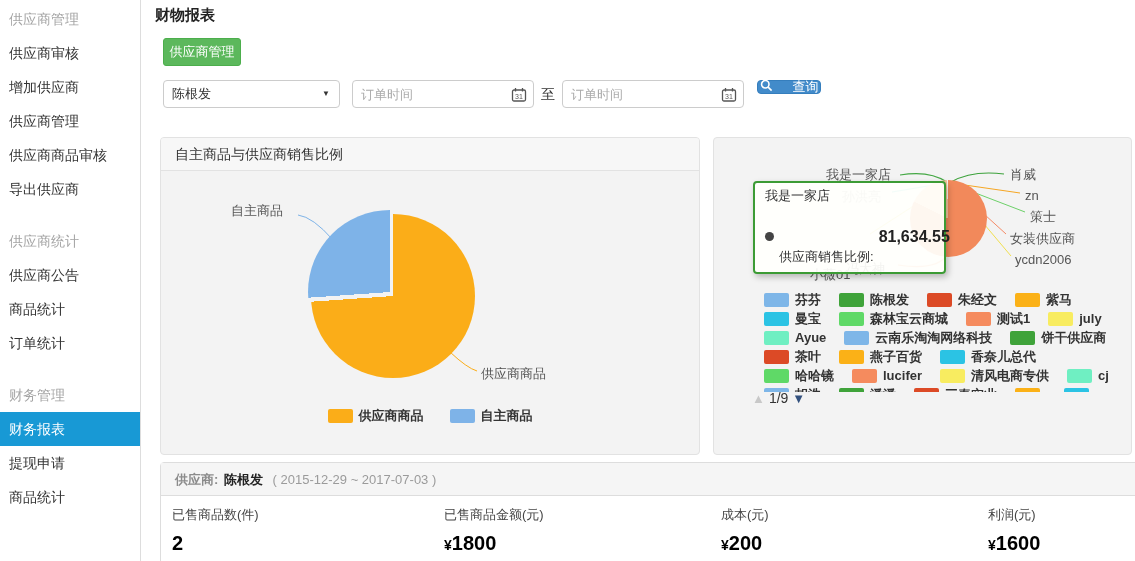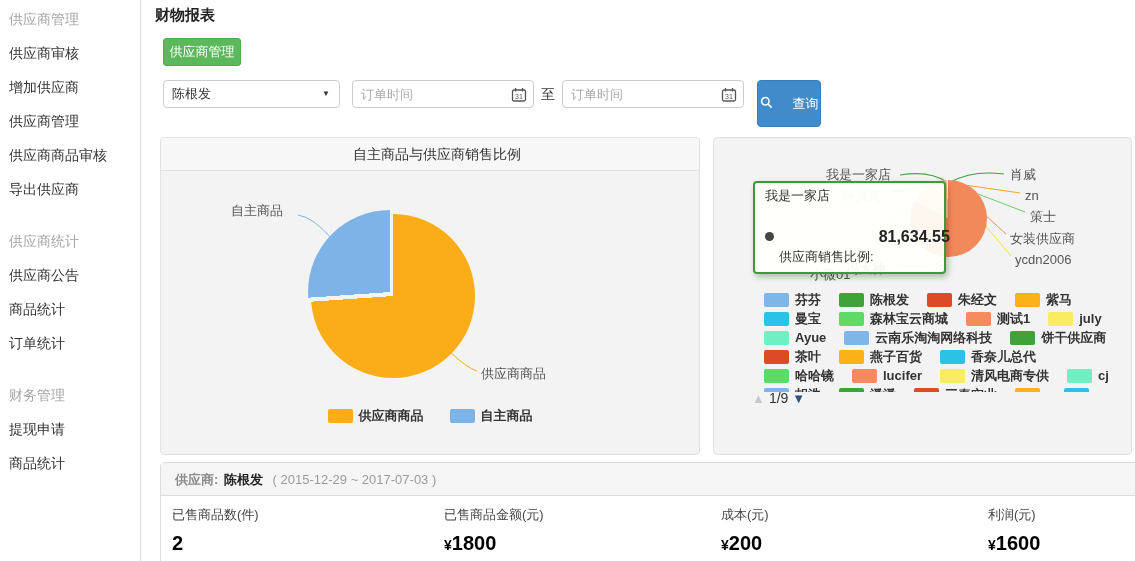--- a/index.html
+++ b/index.html
@@ -25,30 +25,30 @@
     border:1px solid #ccc; border-radius:4px; background:#fff; font-size:13px; color:#333;
     line-height:26px; padding:0 8px; cursor:pointer; }
   .select-caret { position:absolute; right:9px; top:0; font-size:8px; color:#333; }
   .date-box { position:absolute; top:80px; width:182px; height:28px; border:1px solid #ccc;
     border-radius:4px; background:#fff; }
   .date-box input { border:0; outline:0; background:transparent; width:145px; height:26px;
     padding:0 8px; font-size:13px; color:#333; font-family:inherit; }
   .date-box input::placeholder { color:#aaa; }
   .cal-icon { position:absolute; right:6px; top:6px; }
   .between { position:absolute; left:541px; top:86px; font-size:14px; color:#333; }
-  .btn-blue { position:absolute; left:757px; top:80px; width:64px; height:47px;
+  .btn-blue { position:absolute; left:757px; top:80px; width:64px; height:14px;
     background:#428bca; border:1px solid #357ebd; border-radius:4px; color:#fff;
     font-size:13px; cursor:pointer; display:flex; align-items:center; justify-content:center; gap:20px; }
 
   
   .panel { position:absolute; border:1px solid #e2e2e2; border-radius:4px; background:#f3f3f3; overflow:hidden; }
   .panel-hd { height:33px; line-height:33px; padding-left:14px; background:#f7f7f7;
     border-bottom:1px solid #e2e2e2; font-size:14px; color:#333; }
   .panel-bd { position:relative; height:284px; }
-  #leftPanel  { left:160px; top:137px; width:540px; height:318px;text-align:center; }
+  #leftPanel  { left:160px; top:137px; width:540px; height:318px; }
   #rightPanel { left:713px; top:137px; width:419px; height:318px; }
   .lines { position:absolute; left:0; top:0; pointer-events:none; }
 
   
   .pie1 { position:absolute; left:150px; top:43px; width:164px; height:164px; }
   .pie1 .slice { position:absolute; inset:0; border-radius:50%; }
   .slice-orange { background:conic-gradient(#fbad18 0deg 266deg, transparent 266deg 360deg); }
   .slice-blue   { background:conic-gradient(transparent 0deg 266deg, #7eb3e8 266deg 360deg);
     transform:translate(-3px,-4px); }
   .pie-label { position:absolute; font-size:13px; color:#555; white-space:nowrap; }
@@ -103,20 +103,21 @@
       <div class="sb-row sb-item">供应商审核</div>
       <div class="sb-row sb-item">增加供应商</div>
       <div class="sb-row sb-item">供应商管理</div>
       <div class="sb-row sb-item">供应商商品审核</div>
       <div class="sb-row sb-item">导出供应商</div>
       <div class="sb-row sb-section gap">供应商统计</div>
       <div class="sb-row sb-item">供应商公告</div>
       <div class="sb-row sb-item">商品统计</div>
       <div class="sb-row sb-item">订单统计</div>
       <div class="sb-row sb-section gap">财务管理</div>
+      <div class="sb-row sb-item active">财务报表</div>
       <div class="sb-row sb-item">提现申请</div>
       <div class="sb-row sb-item">商品统计</div>
     </aside>
 
   <div class="page-title">财物报表</div>
 
   <button class="btn-green">供应商管理</button>
 
   <div class="select-box">
     <span>陈根发</span>

